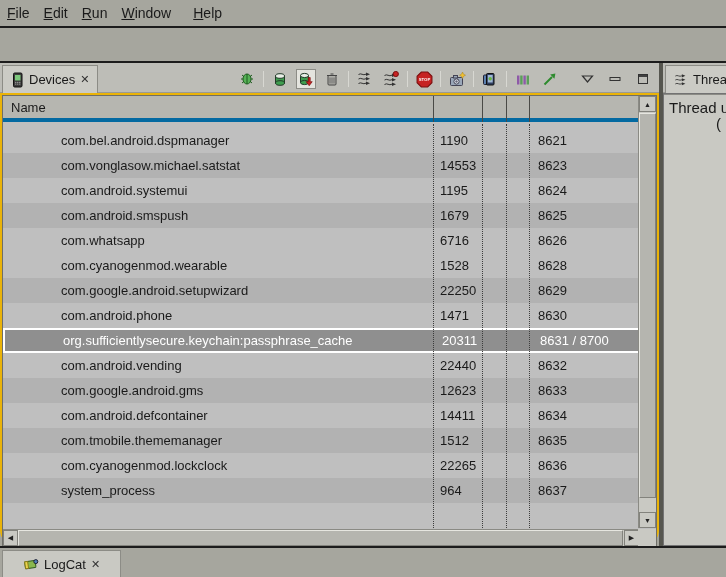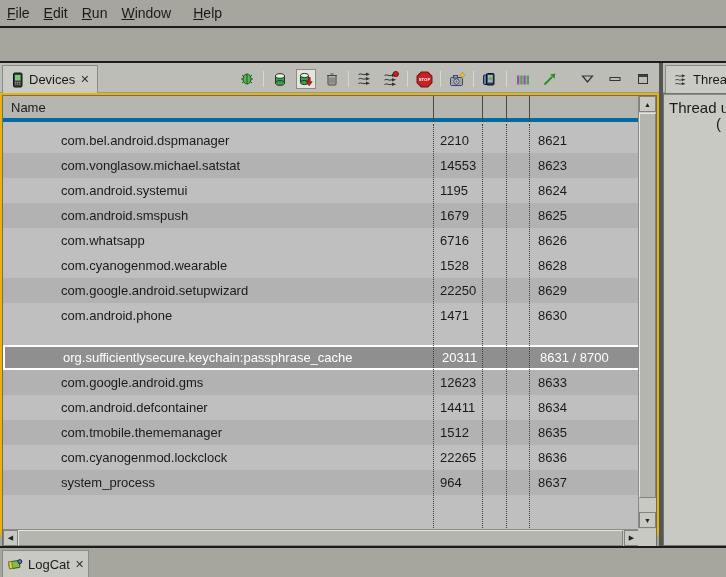--- a/index.html
+++ b/index.html
@@ -28,21 +28,21 @@
   
   .table-wrap { position:absolute; left:2px; top:32px; width:655px; height:451px; border:1px solid #6e6e68; background:#bfbfbf; }
   .thead { position:absolute; left:0; top:0; width:637px; height:26px; background:#b6b6b0; border-bottom:4px solid #0369a1; font-size:13px; }
   .thead .hlabel { position:absolute; left:8px; top:4px; }
   .hsep { position:absolute; top:0; height:26px; width:1px; background:#4a4a46; }
   .rows { position:absolute; left:0; top:28px; width:637px; height:404px; background:#bfbfbf; overflow:hidden;text-align:right; }
   .partial-row { height:4px; background:#bfbfbf; }
   .trow { position:relative; height:25px; font-size:13px; }
   .trow.even { background:#bfbfbf; }
   .trow.odd  { background:#b2b2b2; }
-  .trow.sel  { background:#8f8f8f; color:#ffffff; border:2px solid #ffffff;margin-top:17px; }
+  .trow.sel  { background:#8f8f8f; color:#ffffff; border:2px solid #ffffff; }
   .cell { position:absolute; top:0; line-height:25px; white-space:nowrap; }
   .trow.sel .cell { line-height:21px; }
   .c-name { left:58px; }
   .c-pid  { left:437px; }
   .c-port { left:535px; }
   .colgrid { position:absolute; left:0; top:28px; width:637px; height:404px; pointer-events:none; }
   .dotline { position:absolute; top:0; height:100%; width:0; border-left:1px dotted #3c3c3c; }
 
   
   .vscroll { position:absolute; right:0; top:0; width:18px; height:432px; background:#c9c9c3; border-left:1px solid #8a8a84; }
@@ -56,21 +56,21 @@
   
   .sash { position:absolute; left:659px; top:63px; width:4px; height:483px; background:#56564f; }
   .threads-panel { position:absolute; left:663px; top:63px; width:63px; height:483px; background:#737373; overflow:hidden; }
   .threads-content { position:absolute; left:1px; top:31px; width:62px; height:451px; background:#c9c9c3; border-top:1px solid #8c8c86; font-size:15px; }
   .tmsg1 { position:absolute; left:5px; top:4px; white-space:nowrap; }
   .tmsg2 { position:absolute; left:52px; top:20px; white-space:nowrap; }
 
   
   .bottom-line { position:absolute; left:0; top:546px; width:726px; height:2px; background:#1c1c1c; }
   .bottom-strip { position:absolute; left:0; top:548px; width:726px; height:29px; background:#a6a69e; }
-  .logcat-tab { position:absolute; left:2px; top:2px; height:27px; background:#c9c9c3; border:1px solid #8c8c86; border-bottom:none; display:flex; align-items:center; gap:5px; padding:0 4px; font-size:13px; }
+  .logcat-tab { position:absolute; left:2px; top:2px; height:27px; background:#c9c9c3; border:1px solid #8c8c86; border-bottom:none; display:flex; align-items:center; gap:5px; padding:0 20px; font-size:13px; }
   svg { display:block; }
 </style>
 </head>
 <body>
 
 <div class="menubar">
   <span class="menu-item">File</span>
   <span class="menu-item">Edit</span>
   <span class="menu-item">Run</span>
   <span class="menu-item">Window</span>
@@ -241,21 +241,21 @@
       <span class="hsep" style="left:430px"></span>
       <span class="hsep" style="left:479px"></span>
       <span class="hsep" style="left:503px"></span>
       <span class="hsep" style="left:526px"></span>
     </div>
 
     <div class="rows">
       <div class="partial-row"></div>
     <div class="trow even">
           <div class="cell c-name">com.bel.android.dspmanager</div>
-          <div class="cell c-pid">2210</div>
+          <div class="cell c-pid">1190</div>
           <div class="cell c-port">8621</div>
         </div>
         <div class="trow odd">
           <div class="cell c-name">com.vonglasow.michael.satstat</div>
           <div class="cell c-pid">14553</div>
           <div class="cell c-port">8623</div>
         </div>
         <div class="trow even">
           <div class="cell c-name">com.android.systemui</div>
           <div class="cell c-pid">1195</div>
@@ -283,20 +283,25 @@
         </div>
         <div class="trow even">
           <div class="cell c-name">com.android.phone</div>
           <div class="cell c-pid">1471</div>
           <div class="cell c-port">8630</div>
         </div>
         <div class="trow sel">
           <div class="cell c-name">org.sufficientlysecure.keychain:passphrase_cache</div>
           <div class="cell c-pid">20311</div>
           <div class="cell c-port">8631 / 8700</div>
+        </div>
+        <div class="trow even">
+          <div class="cell c-name">com.android.vending</div>
+          <div class="cell c-pid">22440</div>
+          <div class="cell c-port">8632</div>
         </div>
         <div class="trow odd">
           <div class="cell c-name">com.google.android.gms</div>
           <div class="cell c-pid">12623</div>
           <div class="cell c-port">8633</div>
         </div>
         <div class="trow even">
           <div class="cell c-name">com.android.defcontainer</div>
           <div class="cell c-pid">14411</div>
           <div class="cell c-port">8634</div>

